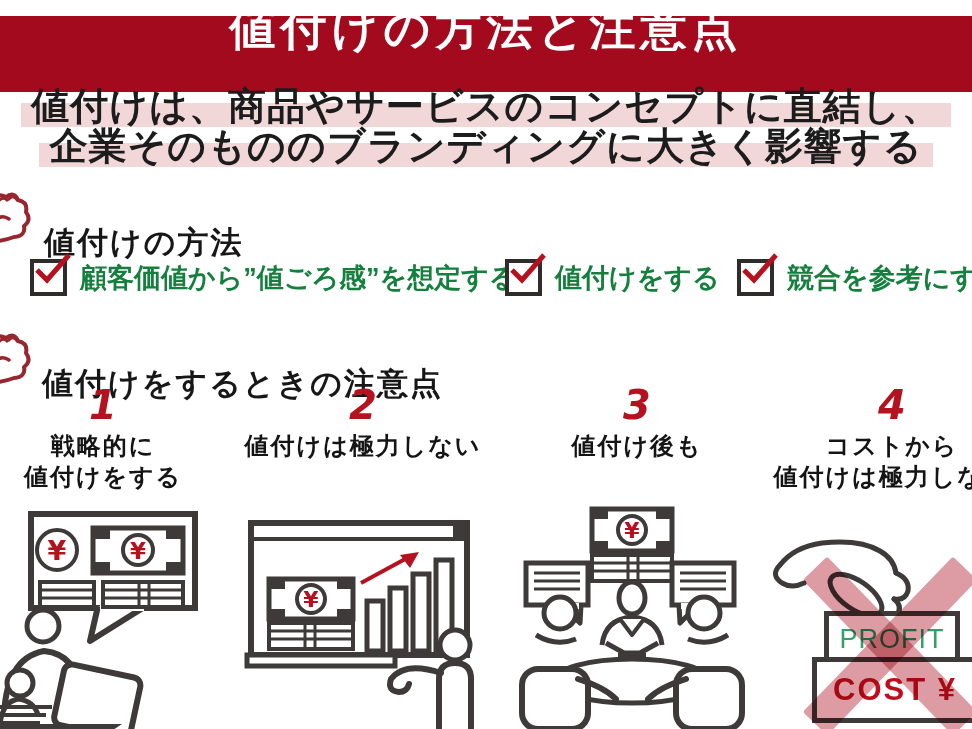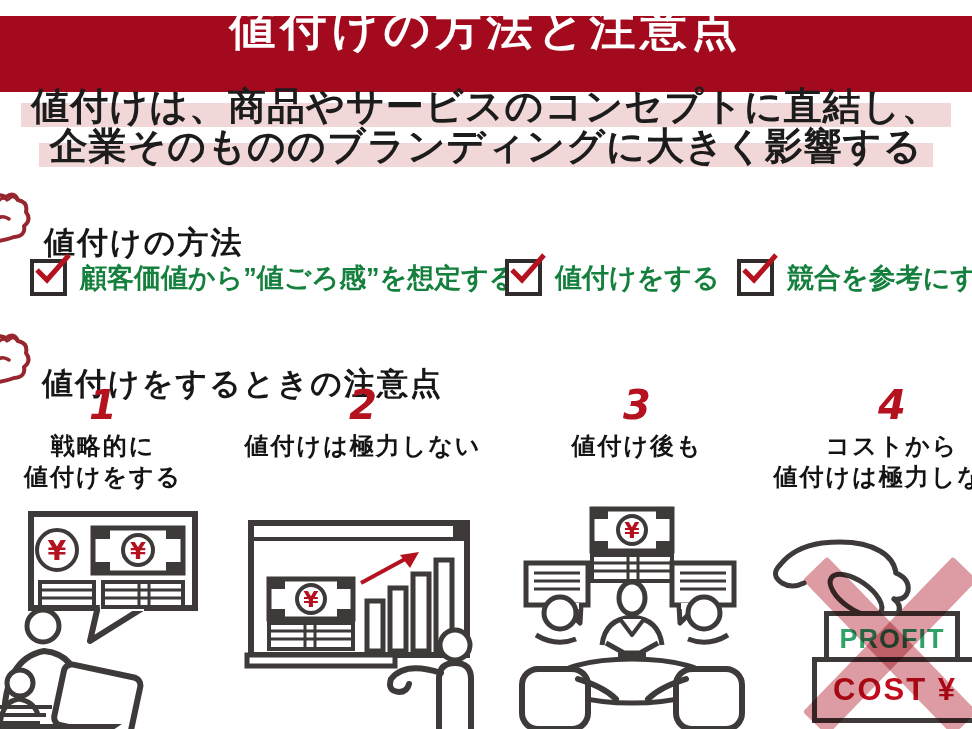--- a/index.html
+++ b/index.html
@@ -42,21 +42,21 @@
     font-size:40px;line-height:44px;height:46px;color:#b5121f;}
   .cap{margin-top:1px;font-size:24px;font-weight:900;letter-spacing:2px;
     line-height:31px;color:#141414;white-space:nowrap;}
   
   .illus{top:503px;}
   .il-1{left:0;} .il-2{left:243px;} .il-3{left:506px;} .il-4{left:762px;width:210px;height:226px;}
   .illus svg{display:block;overflow:visible;}
   .yen{font-weight:bold;fill:#b5121f;text-anchor:middle;font-family:"DejaVu Sans",sans-serif;}
   .money-line{stroke:#3e3a39;stroke-width:3;fill:none;}
   .profit-box{left:62px;top:108px;width:126px;height:46px;border:5px solid #3e3a39;
-    background:#fff;text-align:center;line-height:46px;font-size:27px;font-weight:700;
+    background:#fff;text-align:center;line-height:46px;font-size:27px;font-weight:400;
     letter-spacing:1px;color:#2fa267;z-index:2;}
   .cost-box{left:50px;top:154px;width:156px;height:56px;border:5px solid #3e3a39;
     background:#fff;text-align:center;line-height:56px;font-size:31px;font-weight:900;
     letter-spacing:2px;color:#c00d1e;z-index:2;}
   .xbar{left:20px;top:126px;width:216px;height:34px;background:#d5838c;
     opacity:.8;mix-blend-mode:multiply;z-index:3;border-radius:3px;}
   .xbar.a{transform:rotate(46deg);}
   .xbar.b{transform:rotate(-46deg);}
 </style>
 </head>

